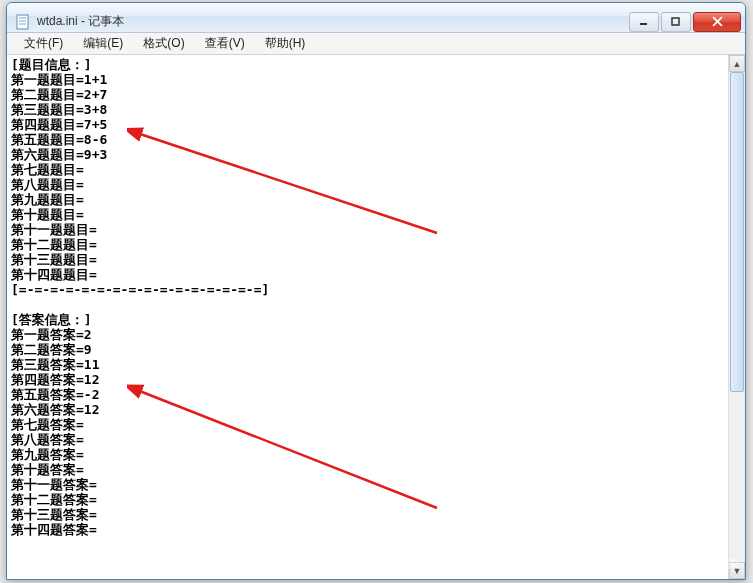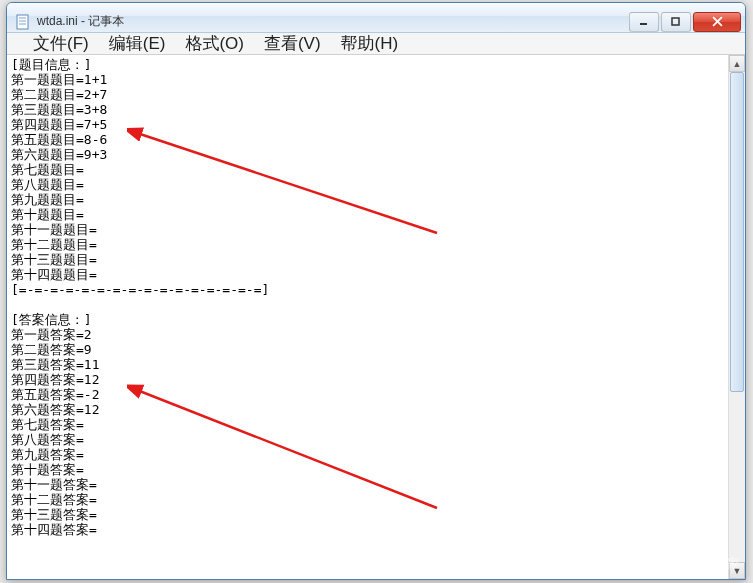--- a/index.html
+++ b/index.html
@@ -69,22 +69,22 @@
     background: linear-gradient(to bottom, #f08778 0%, #e14d3a 48%, #cf3a27 50%, #d94835 100%);
     border: 1px solid #a52e1e;
     color: #fff;
   }
   .menubar {
     height: 22px;
     background: #f5f5f5;
     border-bottom: 1px solid #d0d0d0;
     display: flex;
     align-items: center;
-    padding: 0 16px;
-    font-size: 17px;
+    padding: 0 7px;
+    font-size: 12px;
   }
   .menu-item {
     padding: 2px 10px;
     cursor: pointer;
     color: #222;
   }
   .content-wrap {
     flex: 1;
     display: flex;
     position: relative;
@@ -93,20 +93,21 @@
   .text-area {
     flex: 1;
     padding: 2px 4px;
     font-family: "SimSun","NSimSun",monospace;
     font-size: 13px;
     line-height: 15px;
     white-space: pre;
     color: #000;
     overflow: hidden;
     position: relative;
+    font-weight: bold;
   }
   .vscroll {
     width: 17px;
     background: #f0f0f0;
     border-left: 1px solid #ddd;
     position: relative;
   }
   .vscroll .arrow {
     height: 17px;
     background: linear-gradient(#f6f6f6,#e2e2e2);

